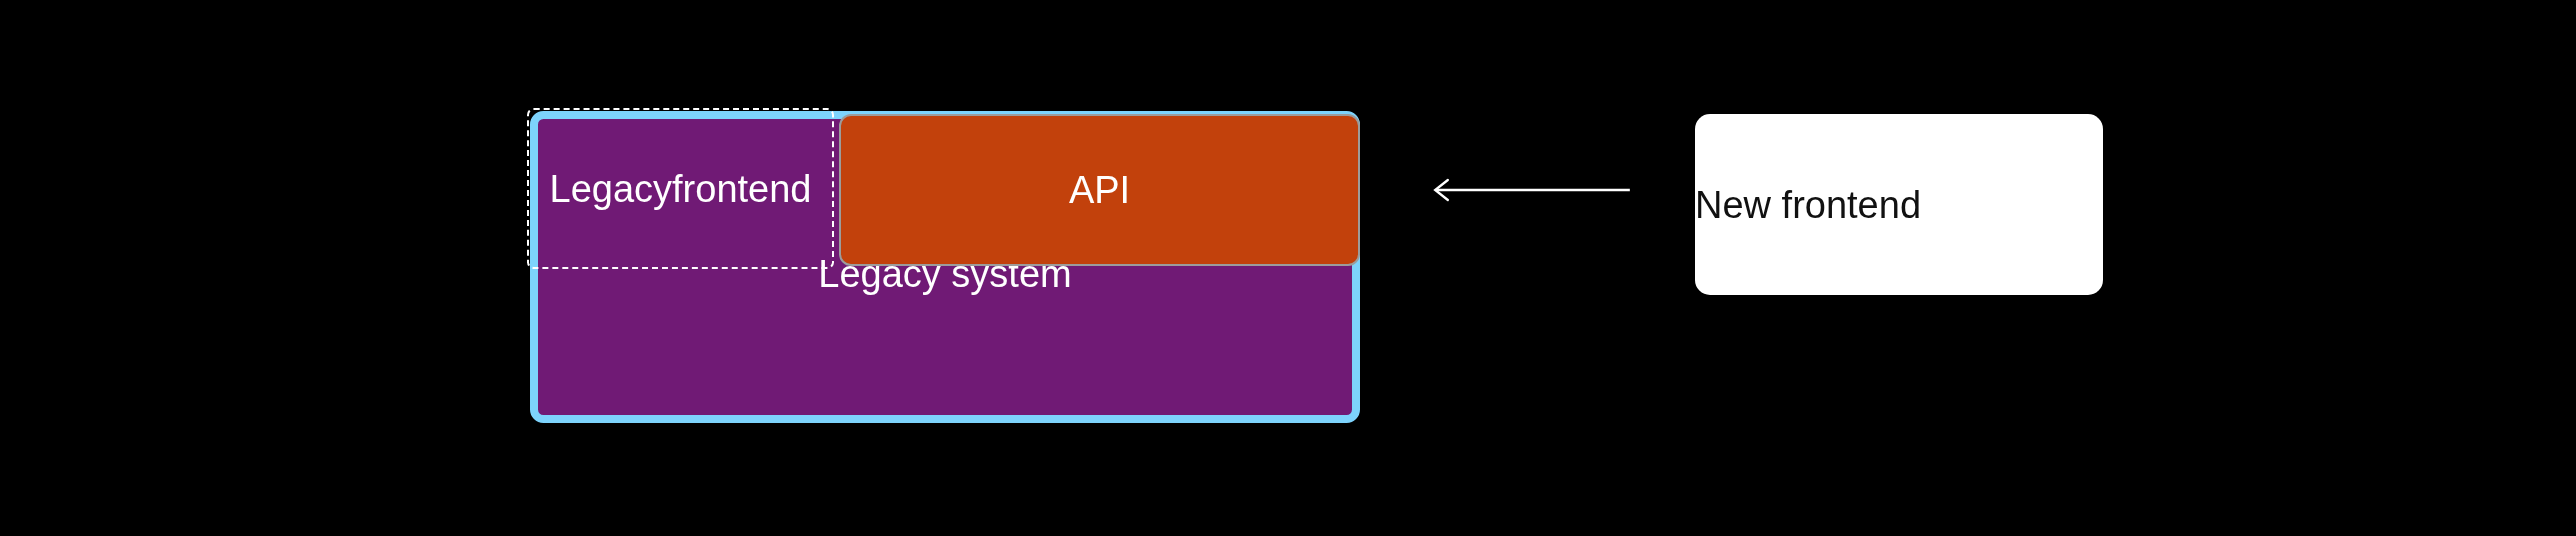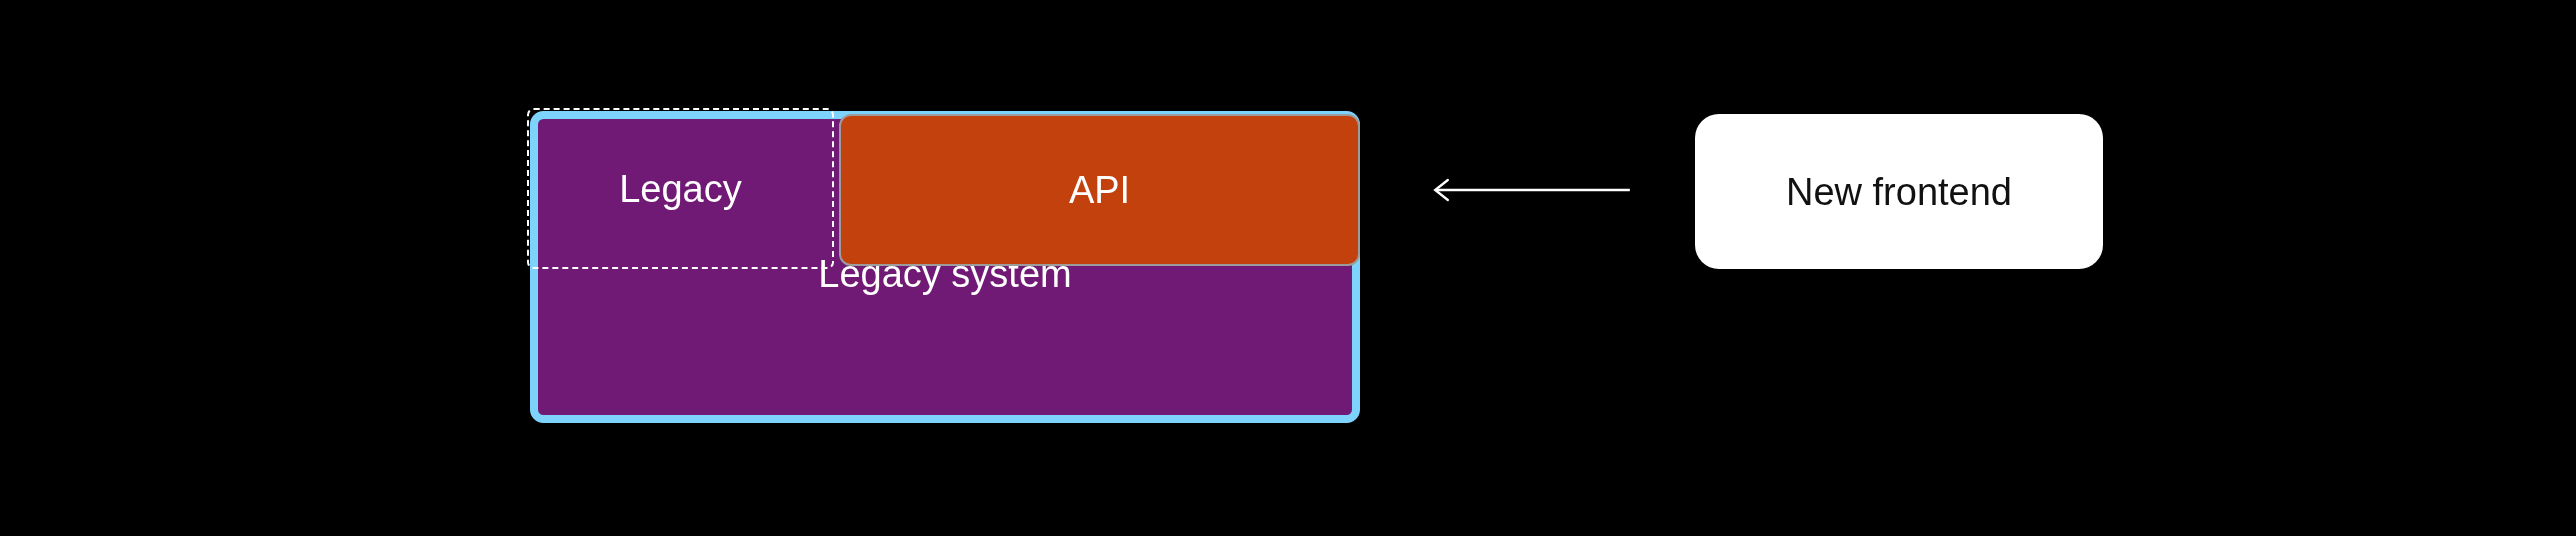--- a/index.html
+++ b/index.html
@@ -92,45 +92,46 @@
     width: 209px;
     height: 28px;
   }
 
   
   .new-frontend {
     position: absolute;
     left: 1695px;
     top: 114px;
     width: 408px;
-    height: 155px;
+    height: 181px;
     background: #ffffff;
-    border-radius: 24px;
+    border-radius: 15px;
     box-sizing: border-box;
     display: flex;
     align-items: center;
-    justify-content: center;
+    justify-content: flex-start;
   }
   .new-frontend .node-label {
     color: #111111;
   }
 </style>
 </head>
 <body>
 
 <div class="stage">
 
   <div class="legacy-system">
     <div class="legacy-system-label-wrap">
       <div class="node-label">Legacy system</div>
     </div>
   </div>
 
   <div class="legacy-frontend">
     <div class="node-label">Legacy</div>
+    <div class="node-label">frontend</div>
   </div>
 
   <div class="api">
     <div class="node-label">API</div>
   </div>
 
   <svg class="arrow" viewBox="0 0 312 42" xmlns="http://www.w3.org/2000/svg">
     <line x1="302" y1="21" x2="11" y2="21" stroke="#ffffff" stroke-width="3.5" stroke-linecap="butt"></line>
     <polyline points="29,6 10,21 29,36" fill="none" stroke="#ffffff" stroke-width="3.5" stroke-linecap="round" stroke-linejoin="miter"></polyline>
   </svg>

